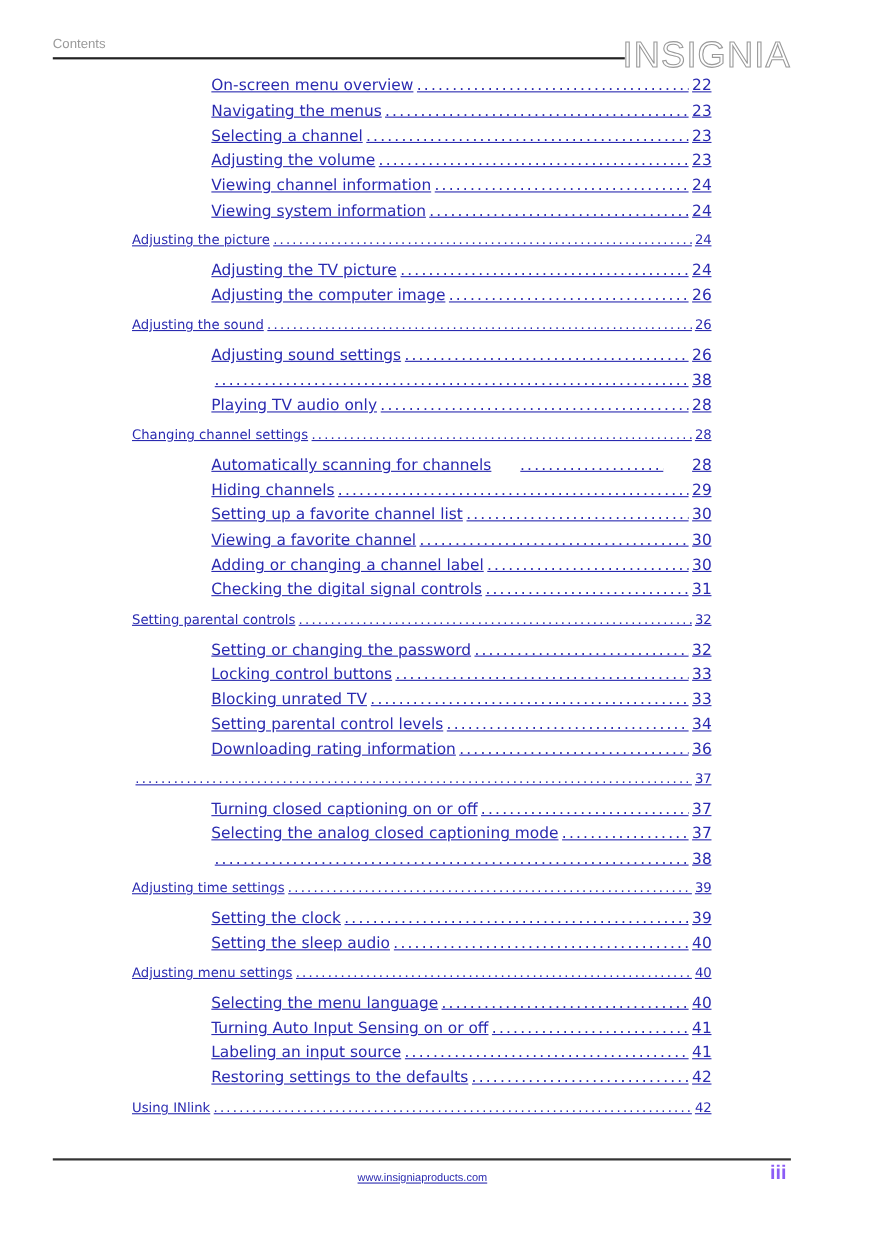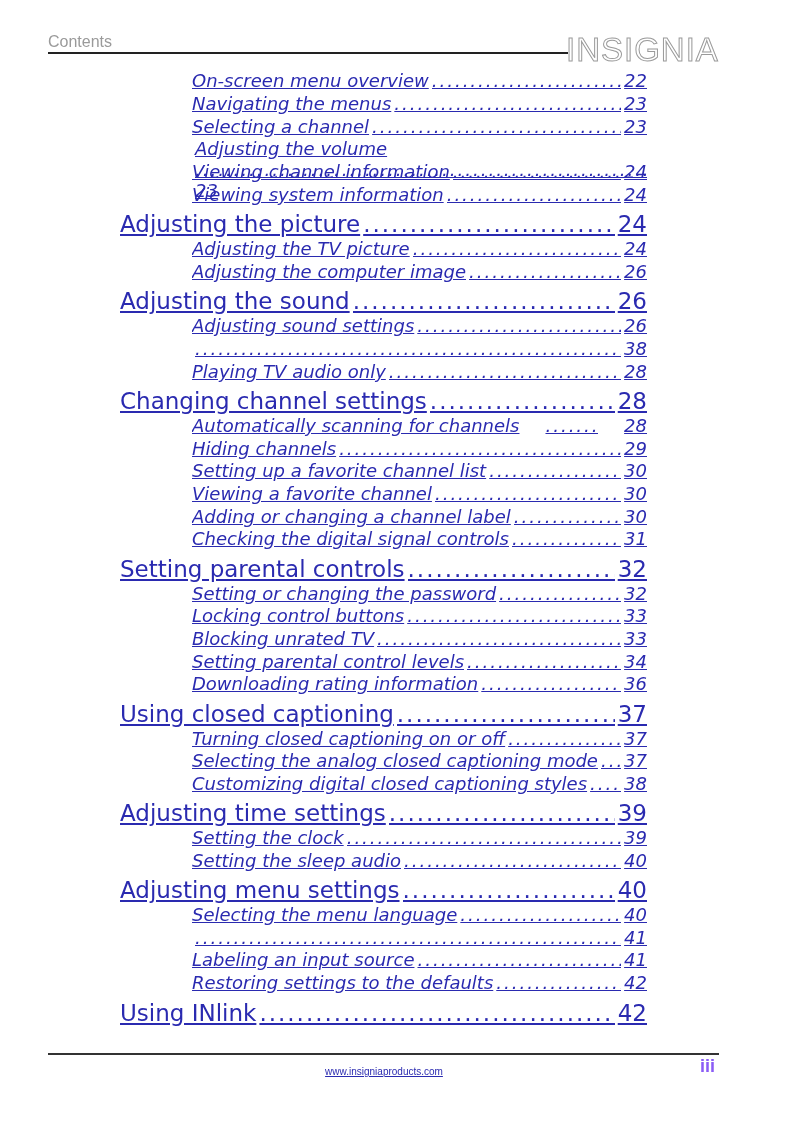--- a/index.html
+++ b/index.html
@@ -1,23 +1,23 @@
 <!DOCTYPE html>
 <html><head>
 <meta charset="utf-8">
 <style>
   html, body { margin:0; padding:0; background:#fff; }
   body { width:792px; height:1121px; position:relative; overflow:hidden; font-family:"DejaVu Sans", sans-serif; }
-  .hdr-label { position:absolute; left:48px; top:33px; font-family:"Liberation Sans", sans-serif; font-size:16px; color:#9a9a9a; }
+  .hdr-label { position:absolute; left:48px; top:33px; font-family:"Liberation Sans", sans-serif; font-size:12px; color:#9a9a9a; }
   .hdr-rule { position:absolute; left:48px; top:52px; width:520px; height:2px; background:#222; }
   .logo { position:absolute; left:566px; top:32px; height:36px; display:flex; align-items:center; font-family:"Liberation Sans", sans-serif; font-size:33px; letter-spacing:1px; color:#fff; -webkit-text-stroke:1px #9a9a9a; font-weight:normal; }
   .toc { position:absolute; left:0; top:0; width:792px; }
   .row { position:absolute; display:flex; align-items:baseline; color:#2a2ab0; text-decoration:underline; text-decoration-color:#2a2ab0; cursor:pointer; white-space:nowrap; overflow:hidden; }
-  .row.lvl1 { left:120px; width:527px; font-size:23px; }
-  .row.lvl2 { left:192px; width:455px; font-size:18px;font-style:italic; }
+  .row.lvl1 { left:120px; width:527px; font-size:12px; }
+  .row.lvl2 { left:192px; width:455px; font-size:14px; }
   .row .t { flex:0 0 auto; }
   .row .dots { flex:1 1 auto; overflow:hidden; margin:0 3px; letter-spacing:2px; }
   .row .dots::before { content:"........................................................................................................................................"; }
   .row .p { flex:0 0 auto; }
   .ftr-rule { position:absolute; left:48px; top:1053px; width:671px; height:2px; background:#333; }
   .ftr-url { position:absolute; left:0; width:768px; top:1066px; text-align:center; font-family:"Liberation Sans", sans-serif; font-size:10px; color:#2a2ab0; text-decoration:underline; }
   .ftr-page { position:absolute; left:700px; top:1056px; font-family:"Liberation Sans", sans-serif; font-weight:bold; font-size:18px; color:#8b5cf6; }
 </style>
 </head>
 <body>
@@ -37,21 +37,21 @@
     <div class="row lvl2" style="top: 93px;">
       <span class="t">Navigating the menus</span>
       <span class="dots"></span>
       <span class="p">23</span>
     </div>
     <div class="row lvl2" style="top: 116px;">
       <span class="t">Selecting a channel</span>
       <span class="dots"></span>
       <span class="p">23</span>
     </div>
-    <div class="row lvl2" style="top: 138px; flex-direction: column;">
+    <div class="row lvl2" style="top: 138px;">
       <span class="t">Adjusting the volume</span>
       <span class="dots"></span>
       <span class="p">23</span>
     </div>
     <div class="row lvl2" style="top: 161px;">
       <span class="t">Viewing channel information</span>
       <span class="dots"></span>
       <span class="p">24</span>
     </div>
     <div class="row lvl2" style="top: 184px;">
@@ -152,36 +152,34 @@
       <span class="t">Setting parental control levels</span>
       <span class="dots"></span>
       <span class="p">34</span>
     </div>
     <div class="row lvl2" style="top: 673px;">
       <span class="t">Downloading rating information</span>
       <span class="dots"></span>
       <span class="p">36</span>
     </div>
     <div class="row lvl1" style="top: 701px;">
-      <span class="t">Using closed captioning</span>
       <span class="dots"></span>
       <span class="p">37</span>
     </div>
     <div class="row lvl2" style="top: 728px;">
       <span class="t">Turning closed captioning on or off</span>
       <span class="dots"></span>
       <span class="p">37</span>
     </div>
     <div class="row lvl2" style="top: 750px;">
       <span class="t">Selecting the analog closed captioning mode</span>
       <span class="dots"></span>
       <span class="p">37</span>
     </div>
     <div class="row lvl2" style="top: 773px;">
-      <span class="t">Customizing digital closed captioning styles</span>
       <span class="dots"></span>
       <span class="p">38</span>
     </div>
     <div class="row lvl1" style="top: 800px;">
       <span class="t">Adjusting time settings</span>
       <span class="dots"></span>
       <span class="p">39</span>
     </div>
     <div class="row lvl2" style="top: 827px;">
       <span class="t">Setting the clock</span>
@@ -197,20 +195,21 @@
       <span class="t">Adjusting menu settings</span>
       <span class="dots"></span>
       <span class="p">40</span>
     </div>
     <div class="row lvl2" style="top: 904px;">
       <span class="t">Selecting the menu language</span>
       <span class="dots"></span>
       <span class="p">40</span>
     </div>
     <div class="row lvl2" style="top: 927px;">
+      <span class="t">Turning Auto Input Sensing on or off</span>
       <span class="dots"></span>
       <span class="p">41</span>
     </div>
     <div class="row lvl2" style="top: 949px;">
       <span class="t">Labeling an input source</span>
       <span class="dots"></span>
       <span class="p">41</span>
     </div>
     <div class="row lvl2" style="top: 972px;">
       <span class="t">Restoring settings to the defaults</span>

